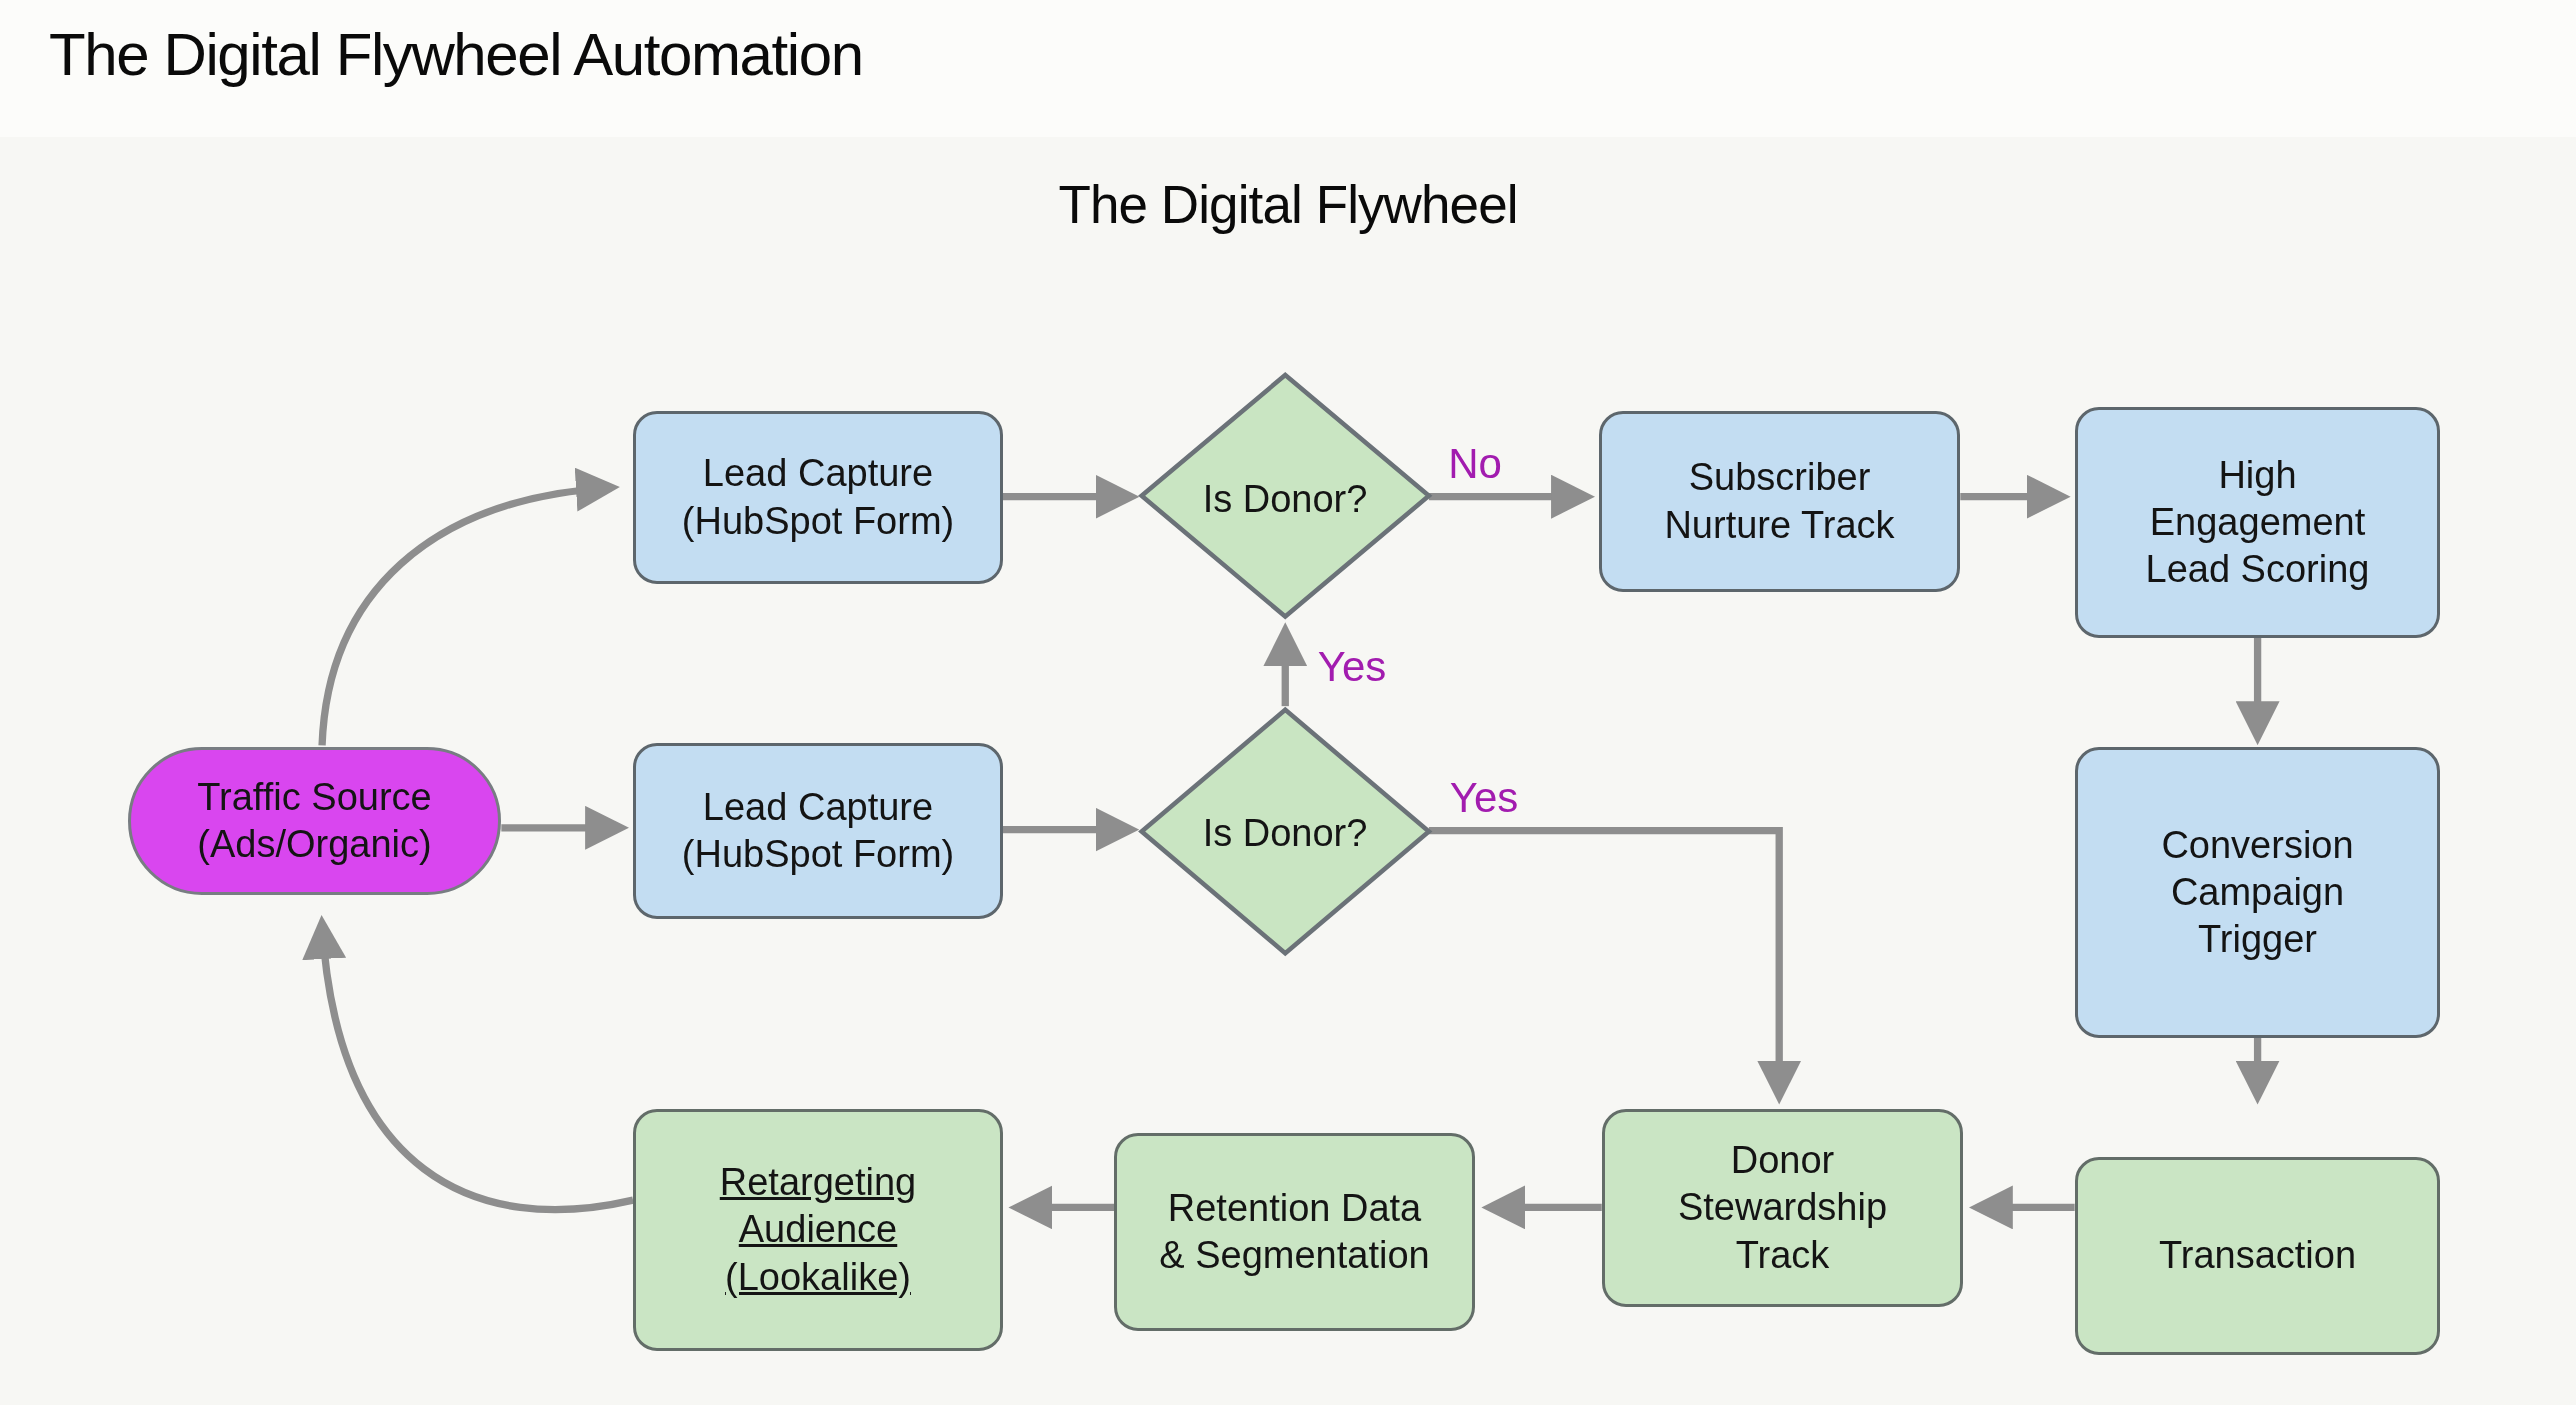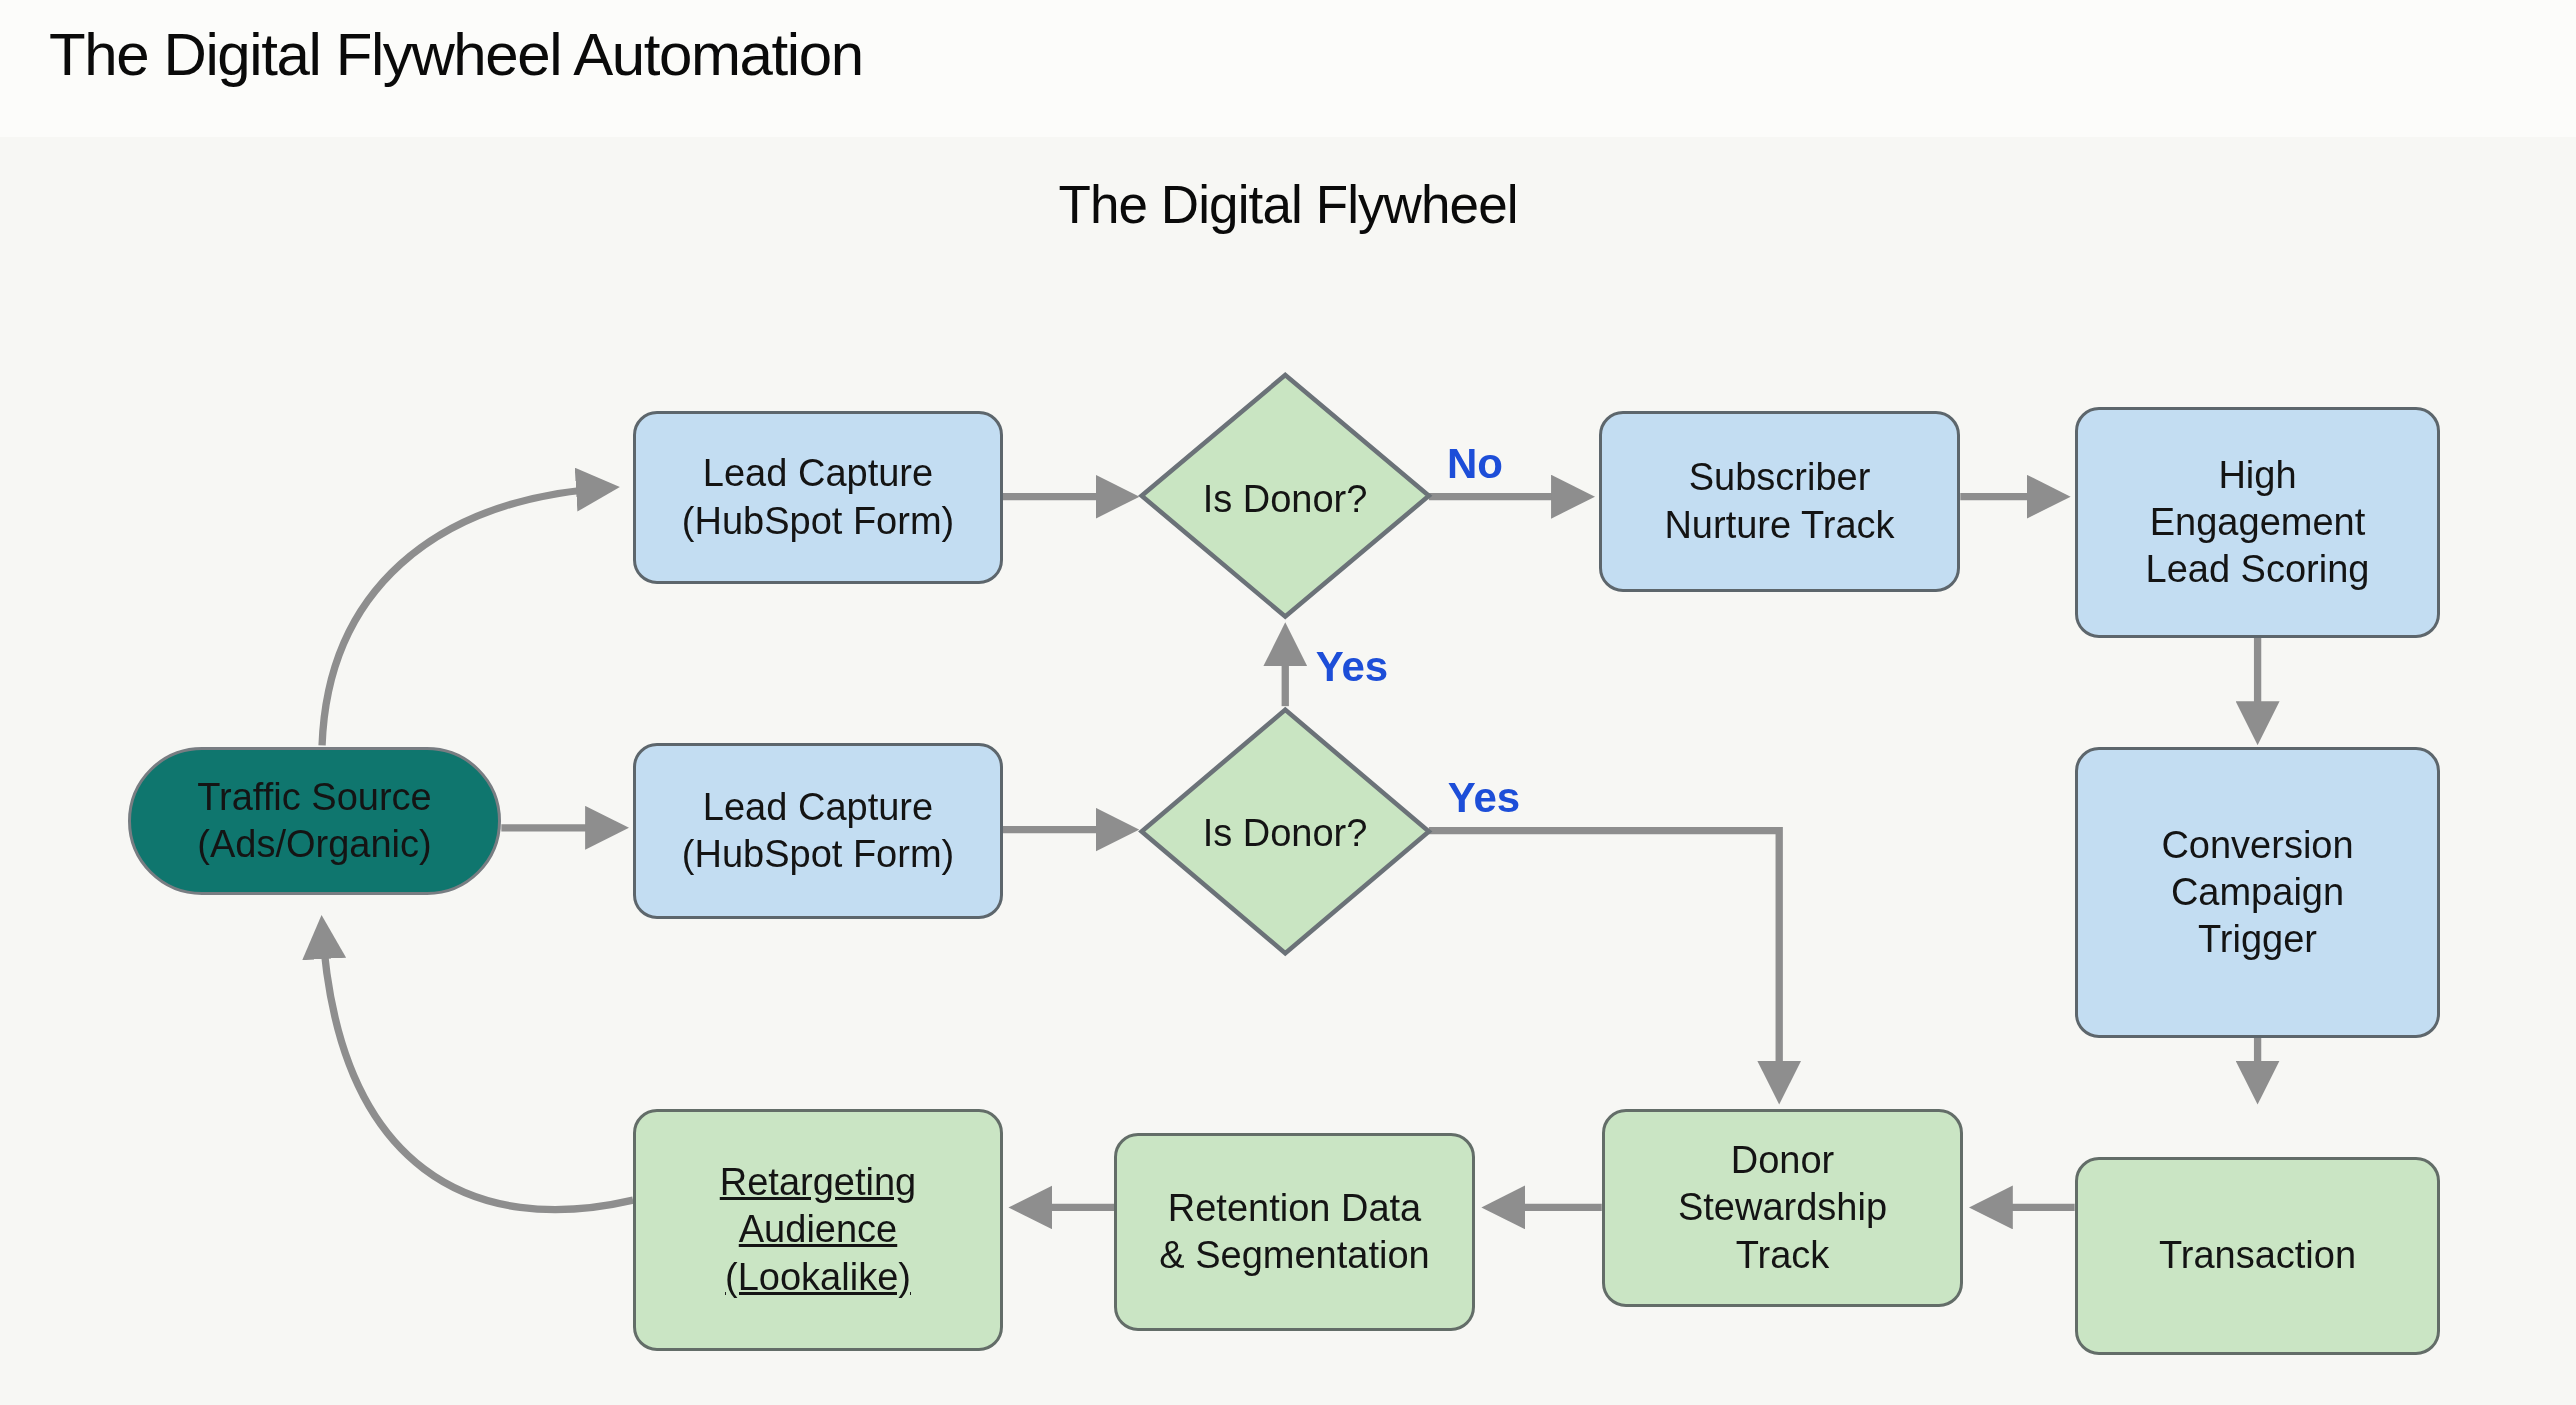--- a/index.html
+++ b/index.html
@@ -22,28 +22,28 @@
   .edge{stroke:#8e8e8e;stroke-width:8;fill:none;}
   .node{
     position:absolute;box-sizing:border-box;
     display:flex;align-items:center;justify-content:center;
     text-align:center;white-space:pre-line;
     font-size:38px;line-height:1.24;color:#141414;
     border:3.7px solid #5d666c;border-radius:24px;
   }
   .blue{background:#c3ddf2;border-color:#5d666c;}
   .green{background:#cae5c4;border-color:#636d68;}
-  .pill{background:#0f766e;border-color:#787d82;border-radius:81px;}
+  .pill{background:#d946ef;border-color:#787d82;border-radius:81px;}
   .diamond-label{
     position:absolute;transform:translate(-50%,-50%);
     font-size:38px;color:#141414;text-align:center;
   }
   .edge-label{
     position:absolute;transform:translate(-50%,-50%);
-    font-size:42px;color:#1d4ed8;font-weight:bold;
+    font-size:42px;color:#a21caf;
   }
 </style>
 </head>
 <body>
 
 <div class="band"></div>
 
 <div class="title">The Digital Flywheel Automation</div>
 <div class="subtitle">The Digital Flywheel</div>
 

